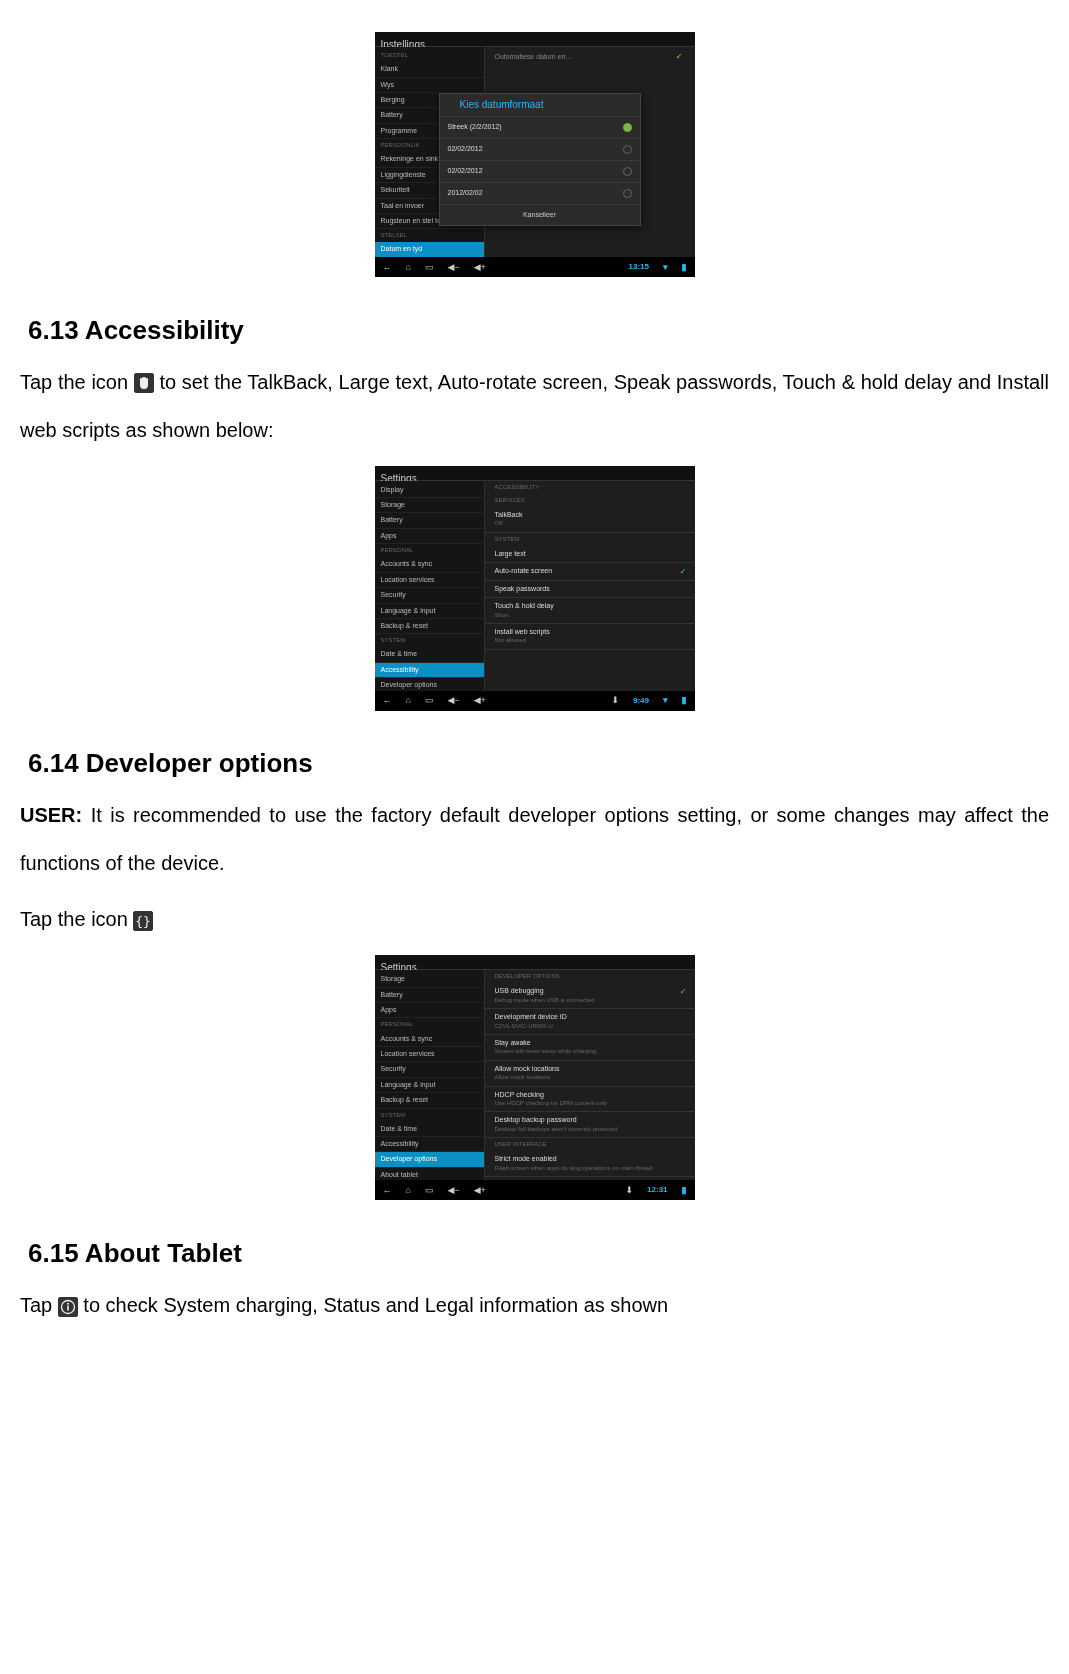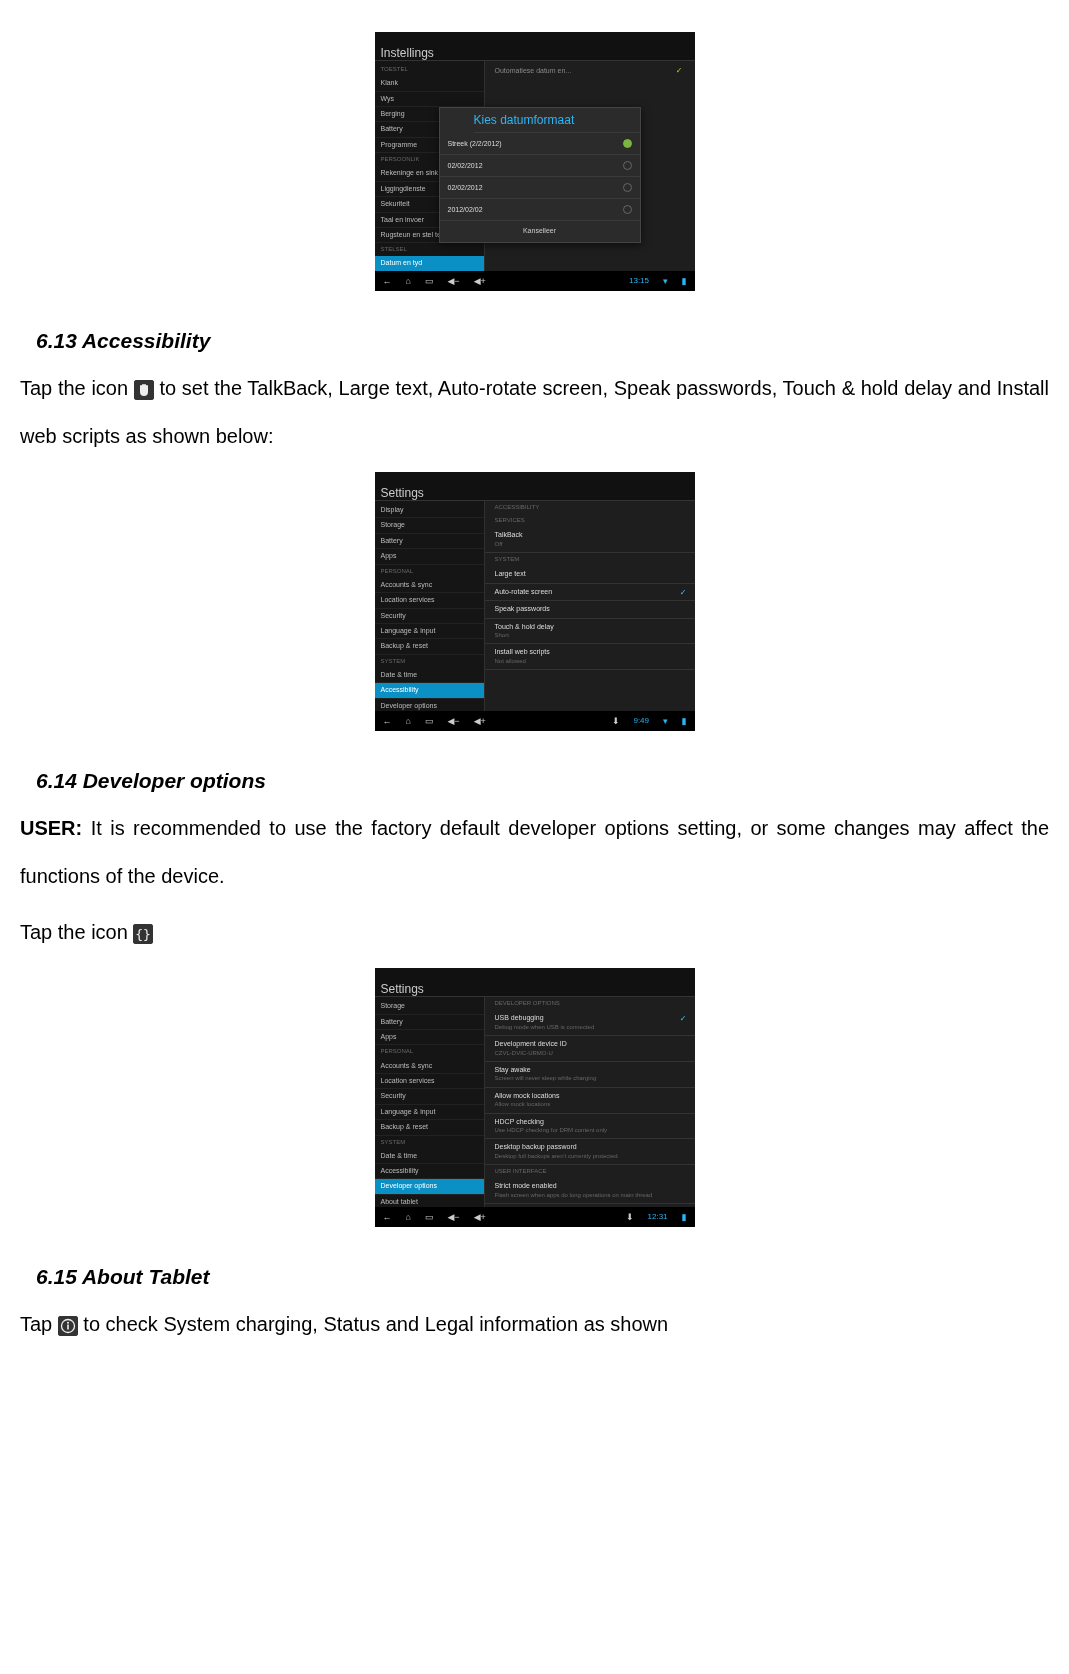--- a/index.html
+++ b/index.html
@@ -7,25 +7,24 @@
     padding: 20px;
     font-family: Arial, Helvetica, sans-serif;
     font-size: 20px;
     line-height: 2.4;
     color: #000;
     background: #fff;
     width: 1069px;
     box-sizing: border-box;
   }
   h2 {
-    font-size: 21px;
+    font-size: 26px;
     font-weight: bold;
-    margin: 20px 0 8px 16px;
+    margin: 20px 0 8px 8px;
     line-height: 1.5;
-    font-style: italic;
   }
   p {
     margin: 0 0 8px 0;
     text-align: justify;
   }
   .inline-icon {
     display: inline-block;
     vertical-align: middle;
     width: 20px;
     height: 20px;
@@ -50,22 +49,22 @@
   }
   .shot1 { width: 320px; height: 244px; }
   .shot2 { width: 320px; height: 244px; }
   .shot3 { width: 320px; height: 244px; }
 
   .ss-header {
     height: 14px;
     background: #111;
     border-bottom: 1px solid #333;
     color: #ccc;
-    font-size: 12px;
-    padding: 14px 6px;
+    font-size: 10px;
+    padding: 7px 6px;
     box-sizing: border-box;
   }
   .ss-body { display:flex; height: 210px; }
   .ss-side {
     width: 110px;
     background: #151515;
     border-right: 1px solid #303030;
     box-sizing: border-box;
     padding-top: 2px;
     overflow: hidden;
@@ -124,37 +123,36 @@
     display:flex;
     align-items:center;
     gap:14px;
     padding: 0 8px;
     box-sizing:border-box;
     font-size:9px;
     color:#ccc;
   }
   .ss-navbar .sp { flex:1; }
   .ss-time { font-size:8px; }
-  .blue { color:#29b6f6; }
+  .blue { color:#29b6f6;font-weight:bold; }
 
   
   .dialog-overlay {
     position:absolute;
     top:46px; left:64px;
     width:200px;
     background:#2b2b2b;
     border:1px solid #444;
     box-shadow:0 2px 8px rgba(0,0,0,0.6);
   }
   .dialog-title {
     color:#29b6f6;
-    font-size:12px;
-    padding:5px 0;
+    font-size:10px;
+    padding:5px 20px;
     border-bottom:1px solid #3a3a3a;
-    margin-left:34px;
   }
   .dialog-opt {
     color:#ddd;
     font-size:7px;
     padding:6px 8px;
     border-bottom:1px solid #3a3a3a;
     display:flex;
     justify-content:space-between;
     align-items:center;
   }

